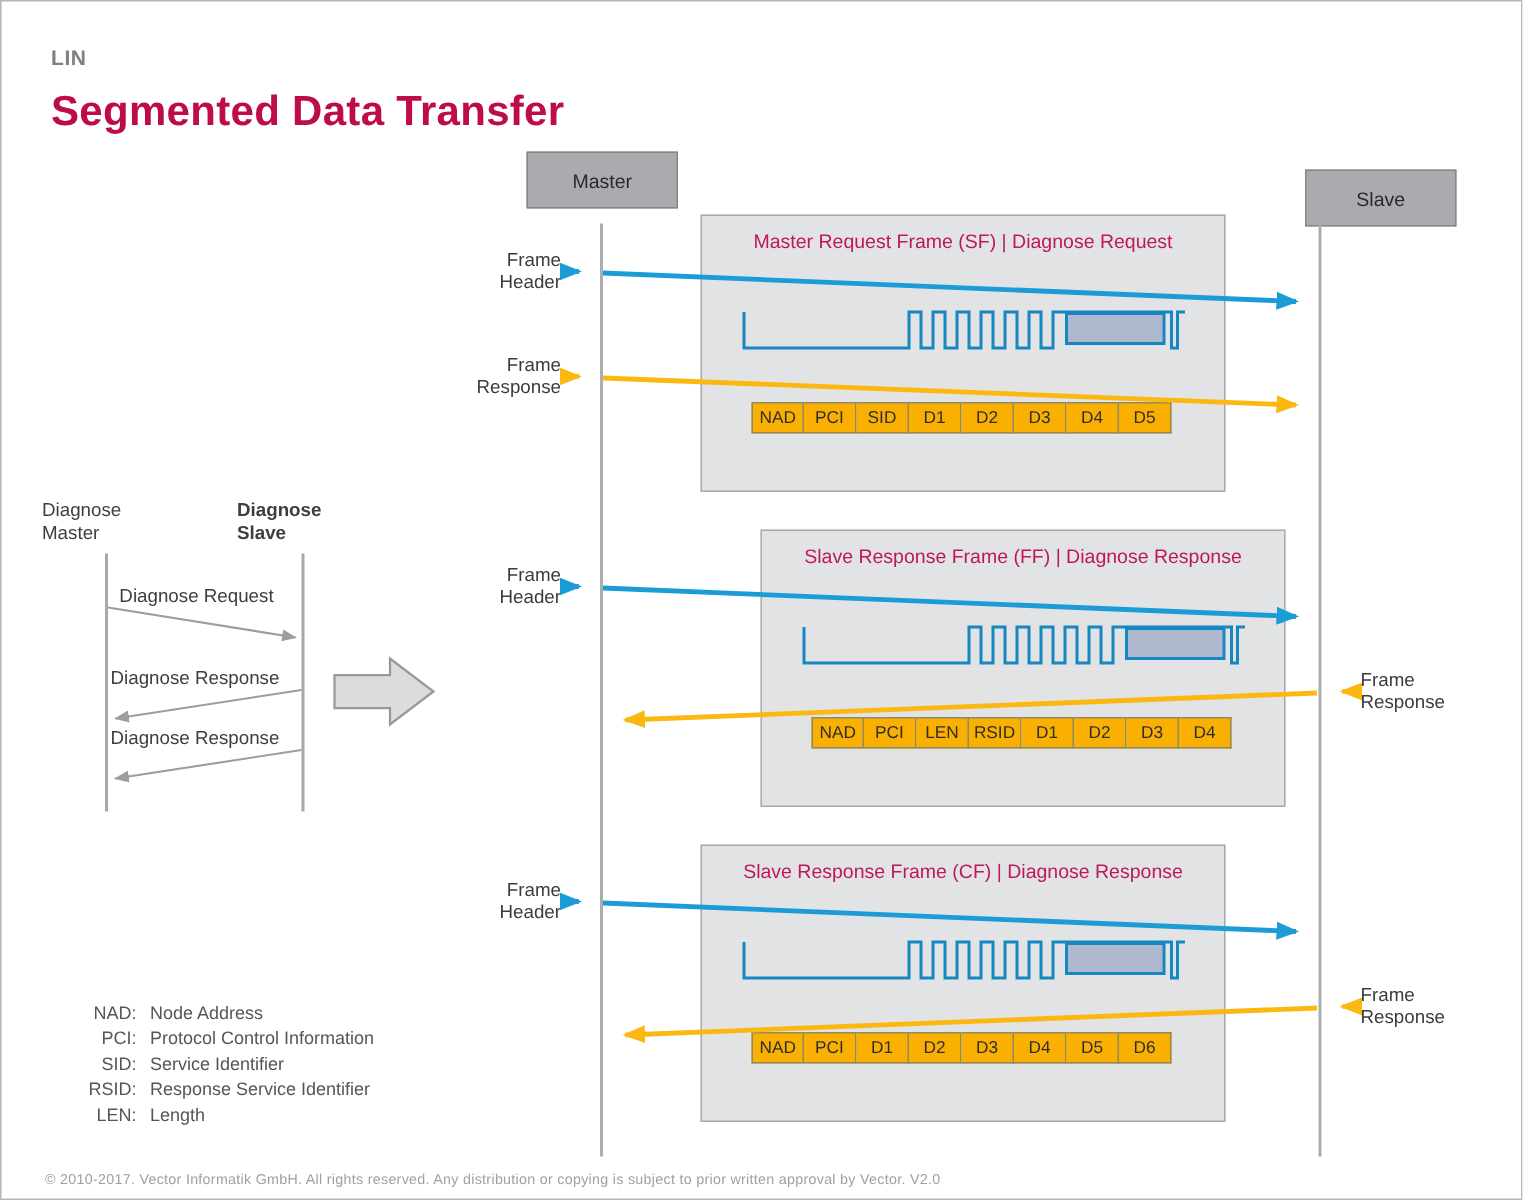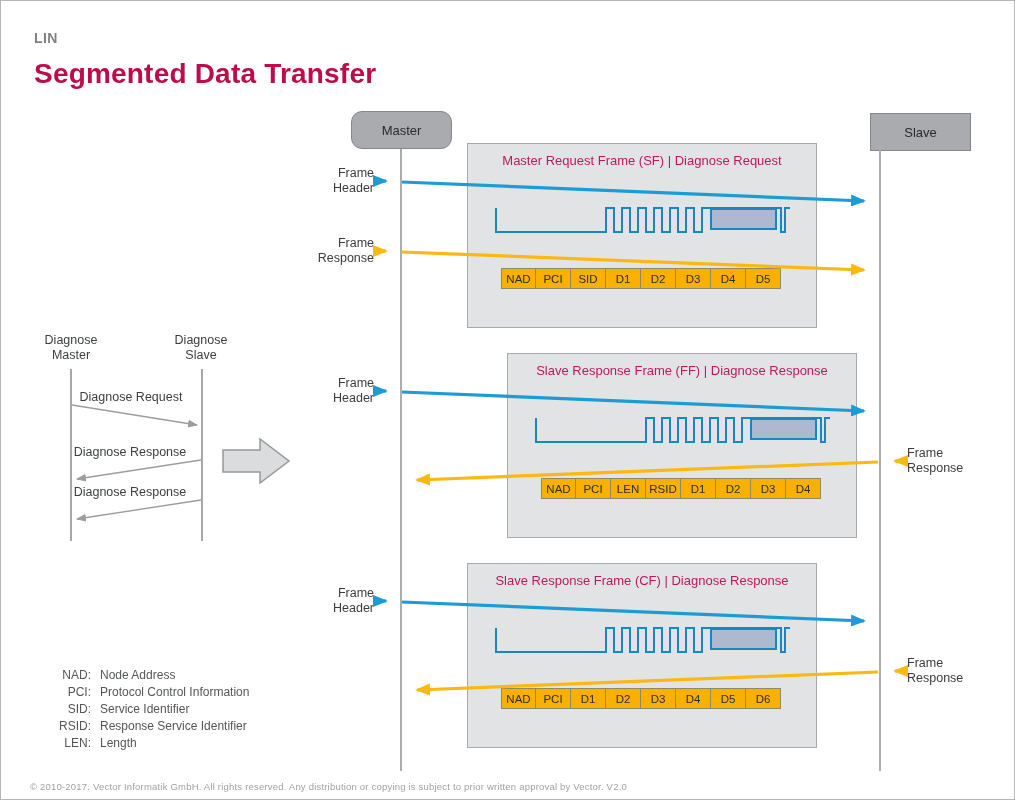--- a/index.html
+++ b/index.html
@@ -11,40 +11,40 @@
   .lifeline{position:absolute;top:148px;width:2px;height:622px;background:#abadaf;}
   .frame-box{position:absolute;left:466px;width:350px;height:185px;background:#e2e3e5;border:1px solid #a7a9ac;box-sizing:border-box;}
   .frame-title{position:absolute;left:0;right:0;top:9px;text-align:center;font-size:13px;color:#be185d;}
   .wave{position:absolute;left:26px;top:62px;}
   .bytes{position:absolute;left:33px;top:124px;display:flex;}
   .byte{width:35px;height:21px;box-sizing:border-box;background:#f9b000;border:1px solid #8f8a62;display:flex;align-items:center;justify-content:center;font-size:11.5px;color:#2e2e2e;}
   .byte+.byte{border-left:none;}
   .arrow-label{position:absolute;width:78px;font-size:12.5px;line-height:15px;color:#3a3c3e;}
   .arrow-label.left{left:295px;text-align:right;}
   .arrow-label.right{left:906px;text-align:left;}
-  .seq-head{position:absolute;width:86px;text-align:center;font-size:12.5px;line-height:15px;color:#3c3e40;}
+  .seq-head{position:absolute;width:86px;text-align:left;font-size:12.5px;line-height:15px;color:#3c3e40;}
   .seq-line{position:absolute;top:368px;width:2px;height:172px;background:#a6a8ab;}
   .seq-msg{position:absolute;width:118px;text-align:center;font-size:12.5px;color:#3c3e40;}
   .lin-label{position:absolute;left:222px;top:452px;width:38px;text-align:center;font-size:13px;color:#2f3133;}
   .legend{position:absolute;left:42px;top:666px;font-size:12px;color:#54565a;}
   .legend-row{display:flex;line-height:17px;}
   .legend-abbr{width:48px;text-align:right;}
   .legend-desc{margin-left:9px;}
   .footer{position:absolute;left:29px;top:780px;font-size:9.5px;color:#9ea0a3;letter-spacing:.2px;}
   .overlay{position:absolute;left:0;top:0;pointer-events:none;}
 </style>
 </head>
 <body>
 
 <div class="page">
 
   <div class="kicker">LIN</div>
   <div class="title">Segmented Data Transfer</div>
 
-  <div class="node-box" style="left:350px;top:110px;border-radius:11px;">
+  <div class="node-box" style="left:350px;top:100px;">
     <span>Master</span>
   </div>
   <div class="node-box" style="left:829px;top:112px;margin-left:40px;">
     <span>Slave</span>
   </div>
   <div class="lifeline" style="left:399px;"></div>
   <div class="lifeline" style="left:878px;"></div>
 
   <div class="frame-box" style="top:142px;">
     <div class="frame-title">Master Request Frame (SF) | Diagnose Request</div>
@@ -94,21 +94,21 @@
       <div class="byte">D1</div>
       <div class="byte">D2</div>
       <div class="byte">D3</div>
       <div class="byte">D4</div>
       <div class="byte">D5</div>
       <div class="byte">D6</div>
     </div>
   </div>
 
   <div class="seq-head" style="left:27px;top:332px;">Diagnose Master</div>
-  <div class="seq-head" style="left:157px;top:332px;">Diagnose Slave</div>
+  <div class="seq-head" style="left:157px;top:332px;font-weight:bold;">Diagnose Slave</div>
   <div class="seq-line" style="left:69px;"></div>
   <div class="seq-line" style="left:200px;"></div>
   <div class="seq-msg" style="left:71px;top:389px;">Diagnose Request</div>
   <div class="seq-msg" style="left:70px;top:444px;">Diagnose Response</div>
   <div class="seq-msg" style="left:70px;top:484px;">Diagnose Response</div>
   <div class="lin-label">LIN</div>
 
   <div class="arrow-label left" style="top:165px;">Frame Header</div>
   <div class="arrow-label left" style="top:235px;">Frame Response</div>
   <div class="arrow-label left" style="top:375px;">Frame Header</div>

